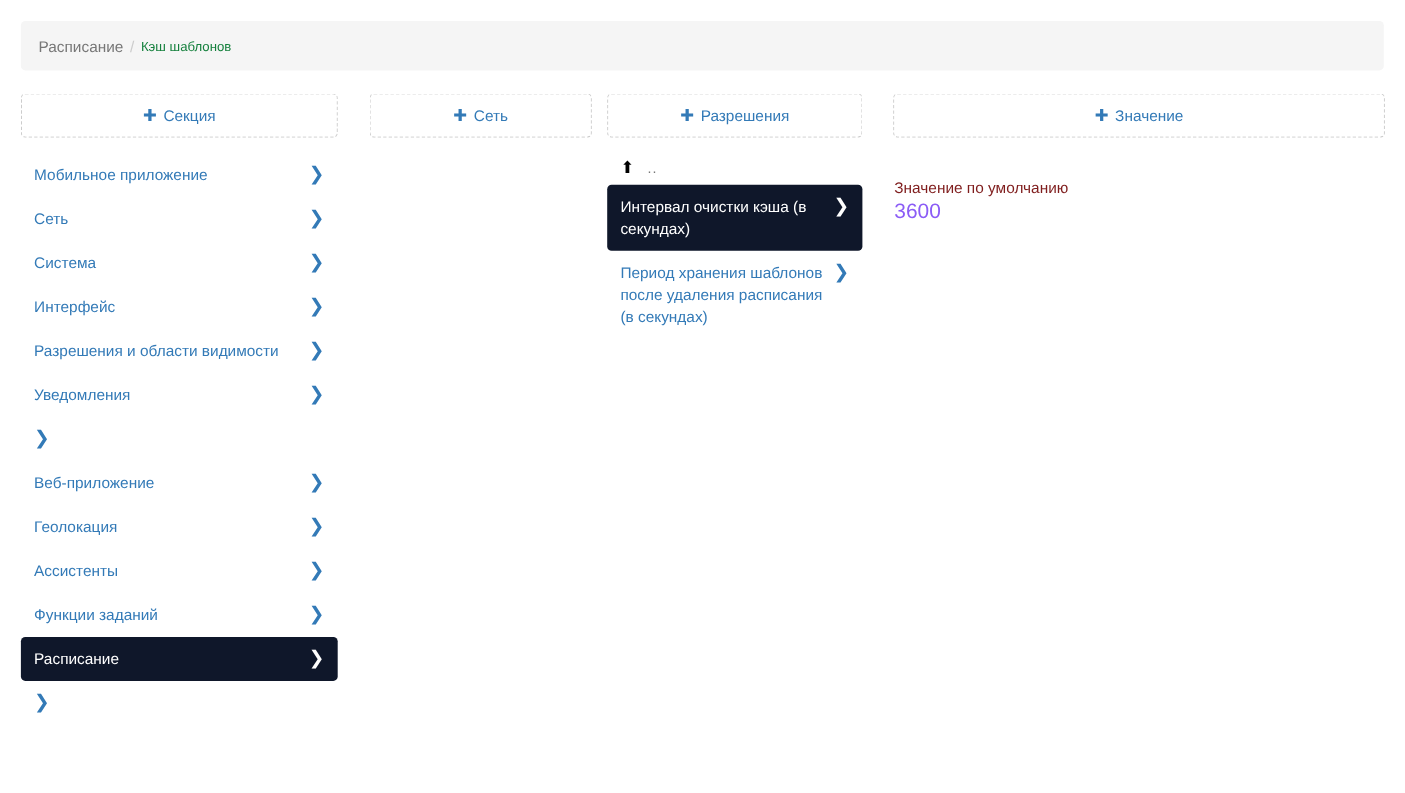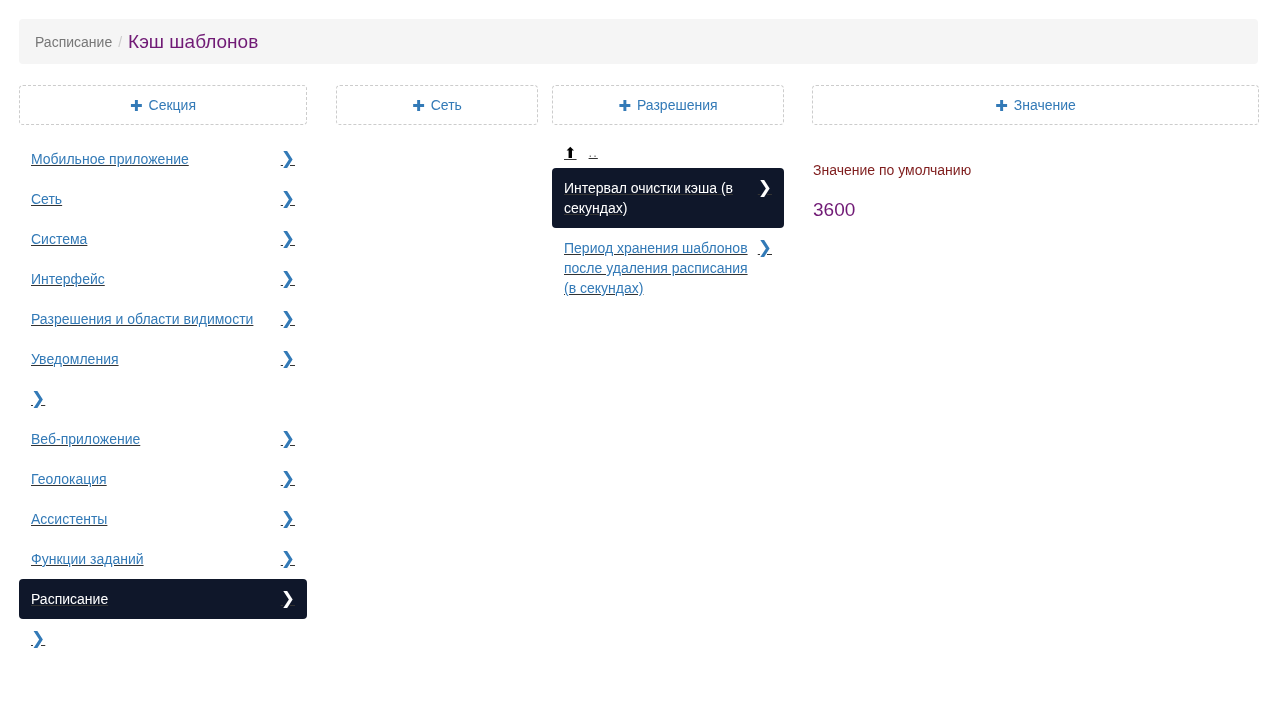--- a/index.html
+++ b/index.html
@@ -37,22 +37,22 @@
     font-size: 14px;
     text-decoration: none;
     cursor: pointer;
   }
   .crumb-sep {
     color: #cccccc;
     margin: 0 6px;
     font-size: 14px;
   }
   .crumb-active {
-    color: #701a75;
-    font-size: 19px;
+    color: #15803d;
+    font-size: 12px;
   }
 
   
   .columns {
     position: absolute;
     left: 0;
     top: 85px;
     width: 1277px;
     height: 636px;
   }
@@ -86,21 +86,20 @@
   .add-btn .plus {
     font-weight: bold;
     font-size: 15px;
     line-height: 1;
     color: #337ab7;
   }
 
   
   .list {
     margin-top: 14px;
-    text-decoration: underline;
   }
   .list-item {
     box-sizing: border-box;
     display: flex;
     align-items: flex-start;
     justify-content: space-between;
     gap: 8px;
     padding: 10px 12px;
     border-radius: 4px;
     color: #337ab7;
@@ -146,24 +145,24 @@
   }
 
   
   .value-panel { margin-top: 36px; padding: 0 1px; }
   .value-caption {
     color: #7f1d1d;
     font-size: 14px;
     line-height: 18px;
   }
   .value-number {
-    color: #701a75;
+    color: #8b5cf6;
     font-size: 19px;
     line-height: 26px;
-    margin-top: 18px;
+    margin-top: 1px;
   }
 </style>
 </head>
 <body>
 
 <nav class="breadcrumb-bar">
   <a class="crumb-link">Расписание</a>
   <span class="crumb-sep">/</span>
   <span class="crumb-active">Кэш шаблонов</span>
 </nav>

